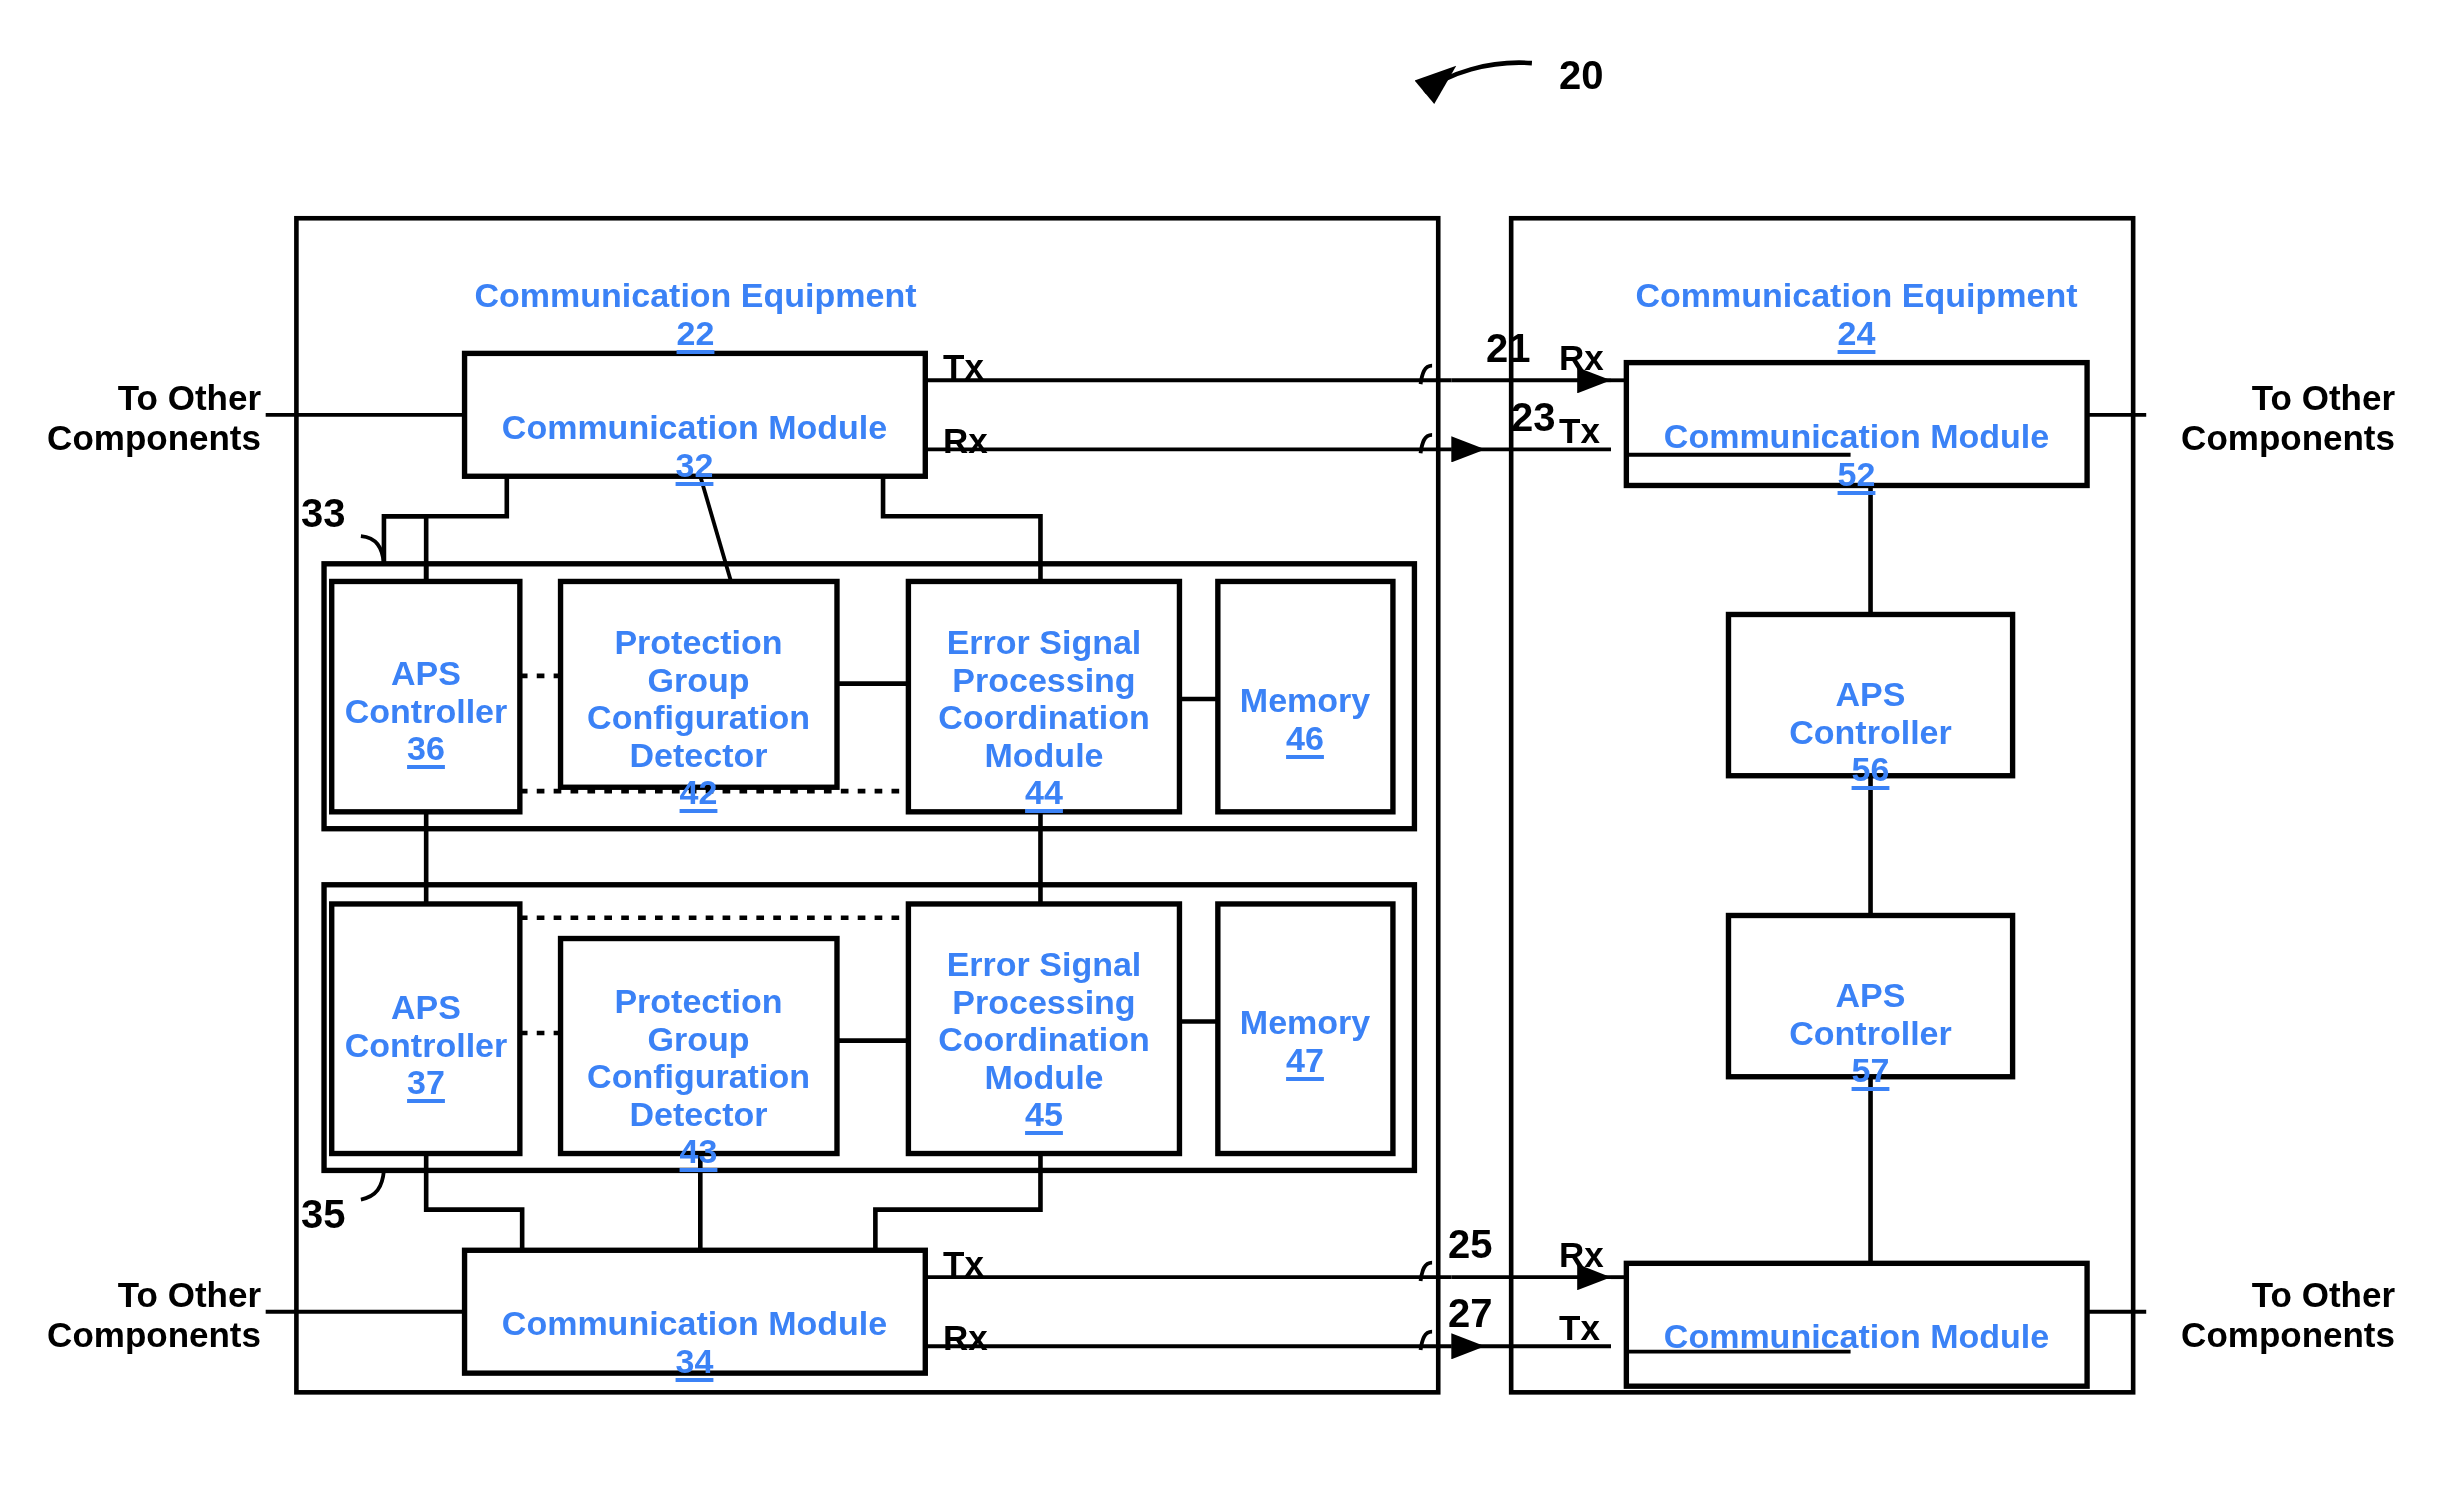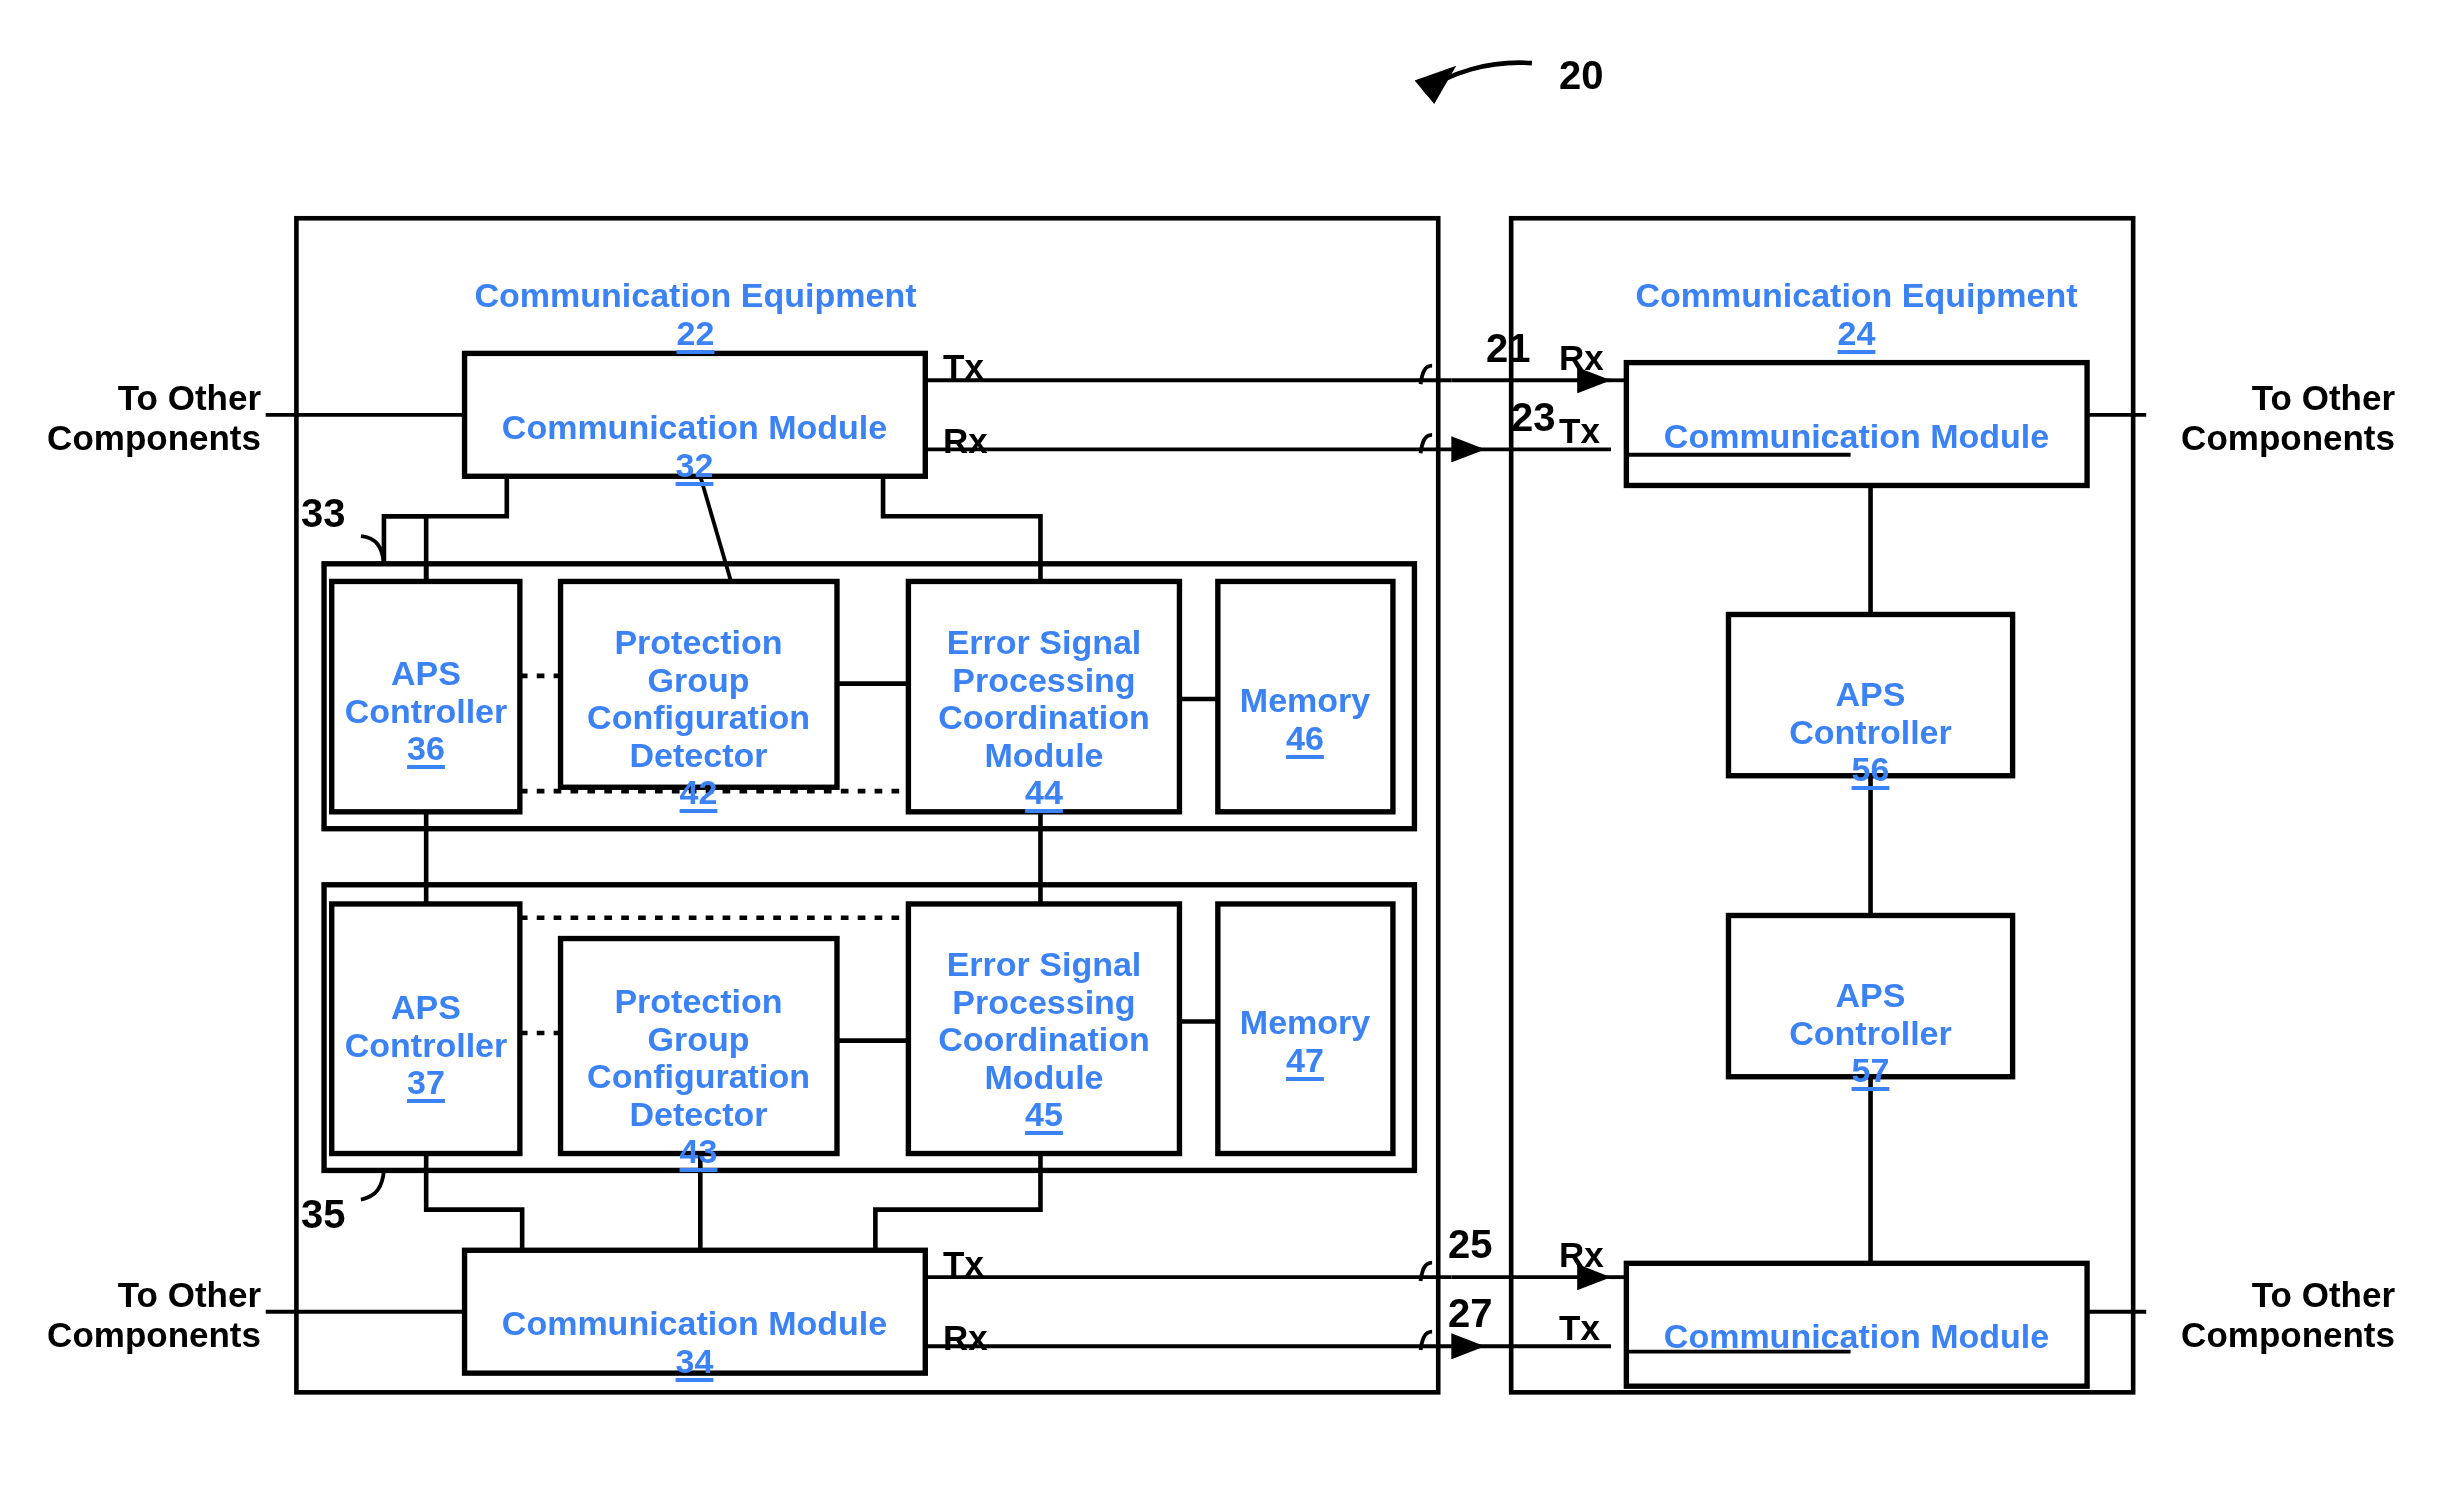--- a/index.html
+++ b/index.html
@@ -232,20 +232,21 @@
     <span class="num">24</span>
   </div>
 
   <div class="portlbl" style="left:1559px;top:338px;">Rx</div>
   <div class="portlbl" style="left:1559px;top:411px;">Tx</div>
   <div class="portlbl" style="left:1559px;top:1235px;">Rx</div>
   <div class="portlbl" style="left:1559px;top:1308px;">Tx</div>
 
   <div class="txt lbl" style="left:1629px;top:381px;width:455px;">
     <span>Communication Module</span>
+    <span class="num">52</span>
   </div>
 
   <div class="txt lbl" style="left:1730px;top:639px;width:281px;">
     <span>APS
 Controller</span>
     <span class="num">56</span>
   </div>
 
   <div class="txt lbl" style="left:1730px;top:940px;width:281px;">
     <span>APS

